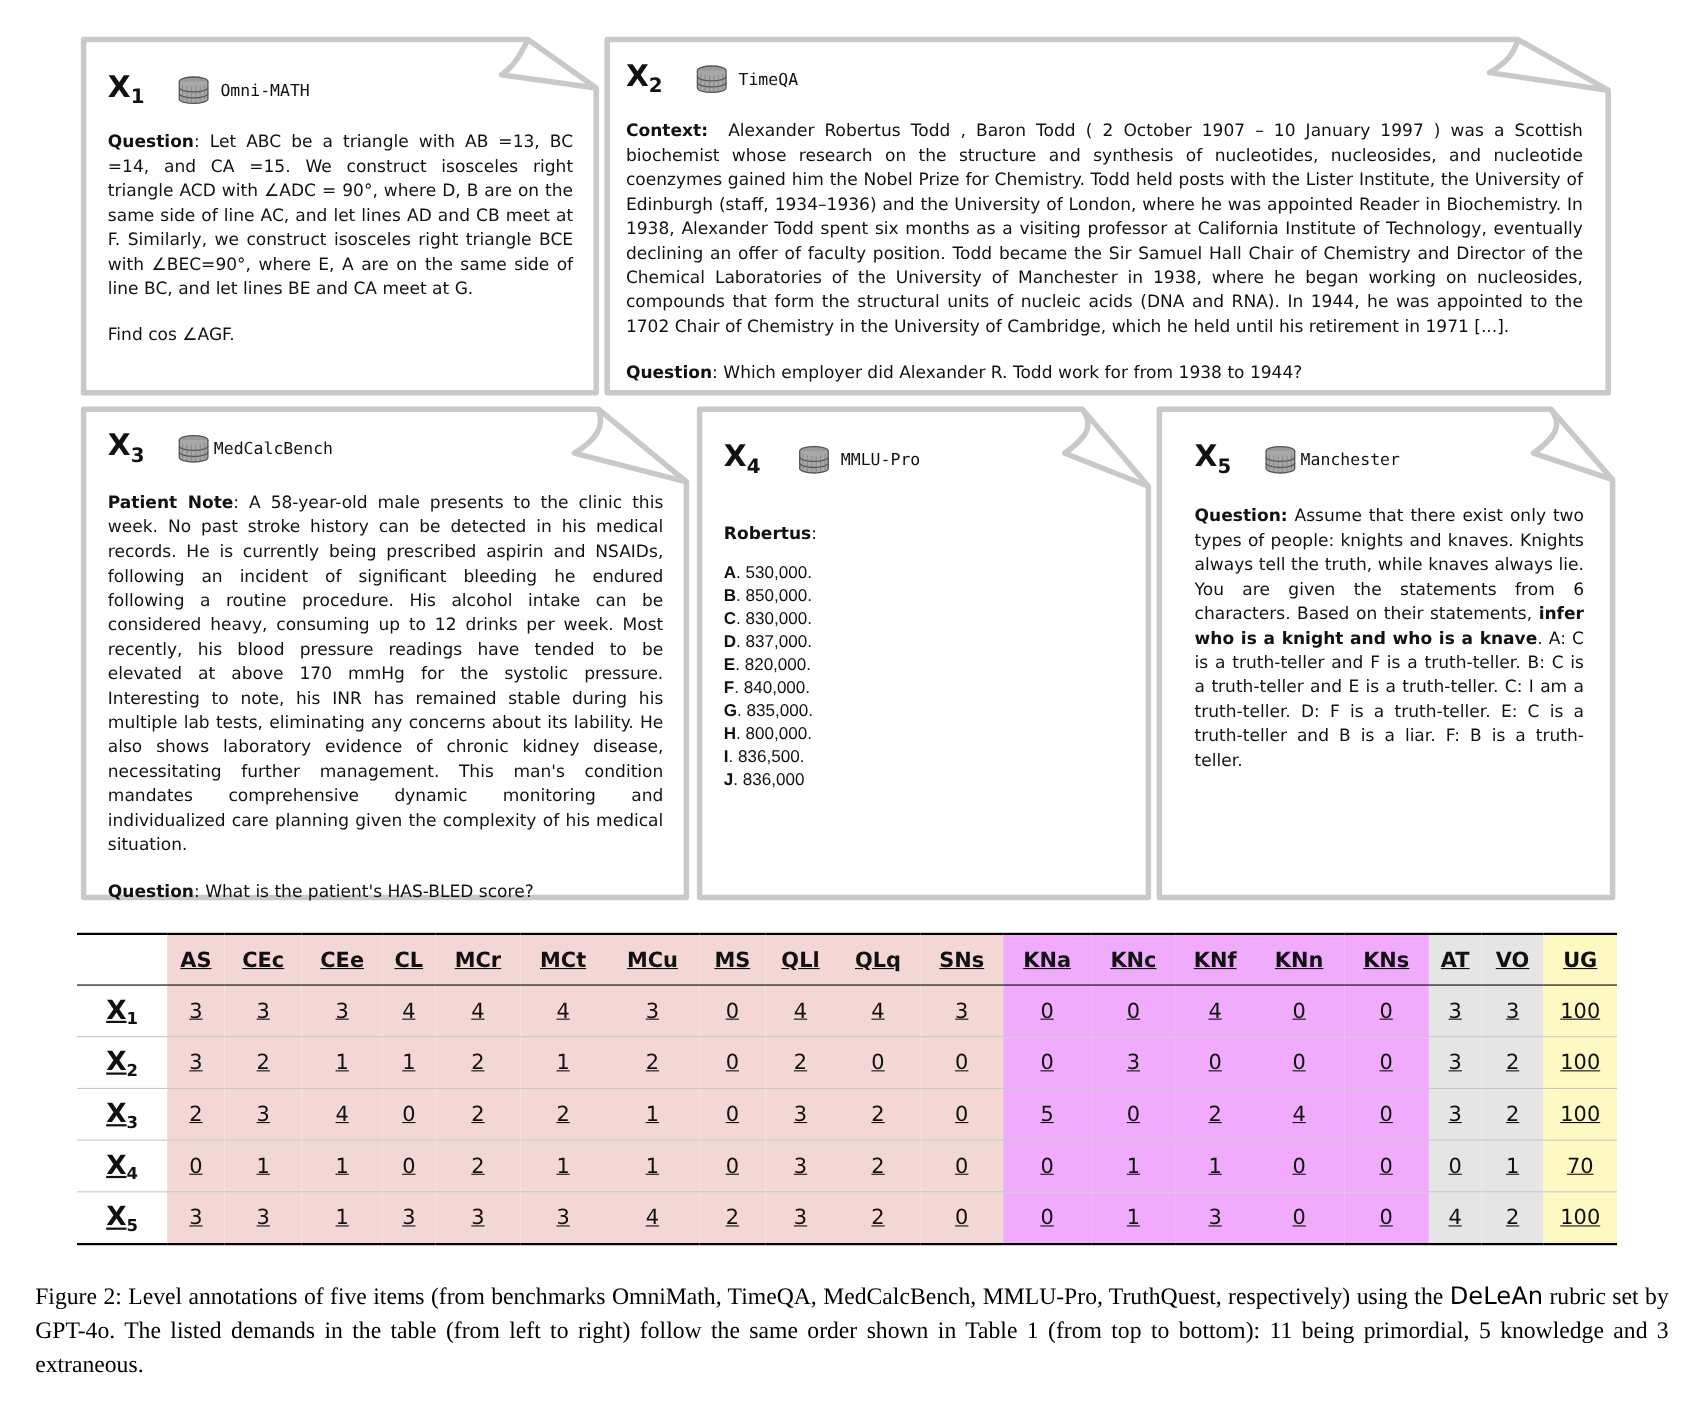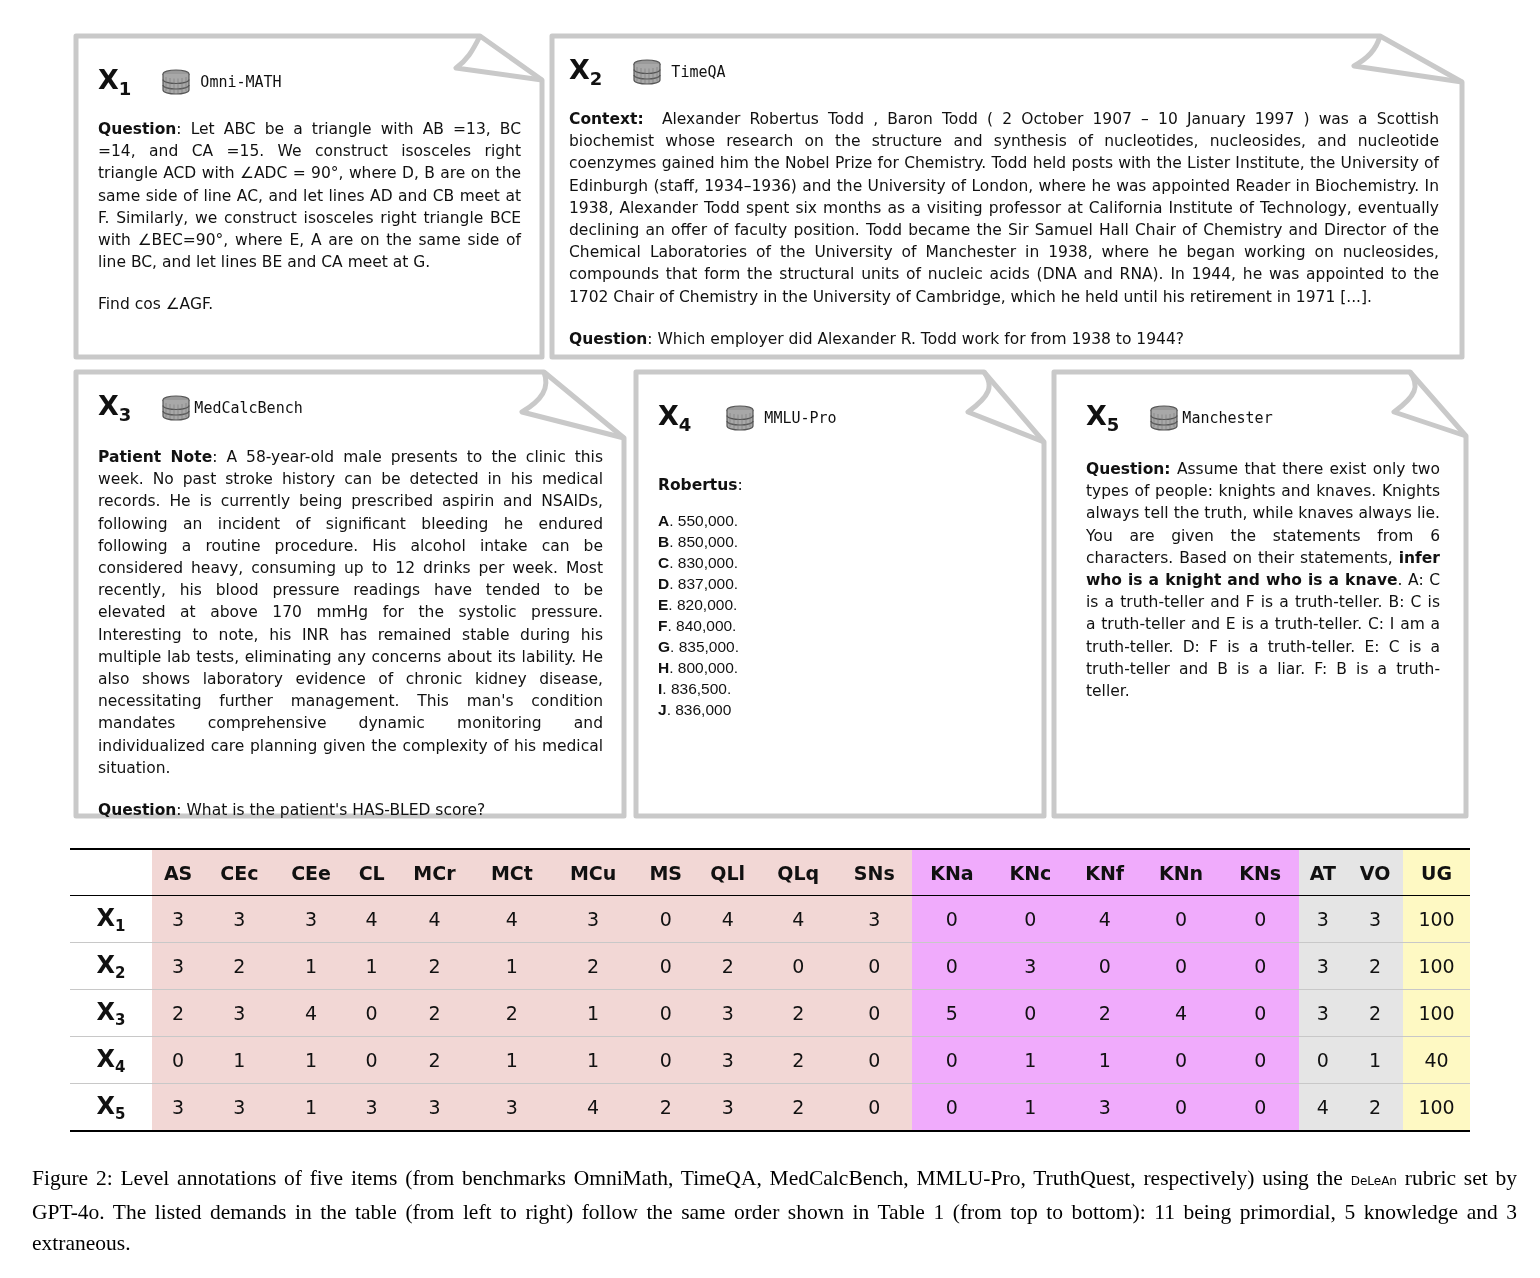--- a/index.html
+++ b/index.html
@@ -19,31 +19,31 @@
   .choices { font-family:"Liberation Sans", sans-serif; font-size:15.5px; line-height:21px; }
   .choices b { font-weight:bold; }
 
   
   table.demand { position:absolute; left:70px; top:848px; width:1400px; border-collapse:collapse;
                  font-family:"DejaVu Sans", sans-serif; }
   table.demand th, table.demand td { text-align:center; padding:0; }
   table.demand thead th { height:45px; font-weight:bold; font-size:19px; border-bottom:1.5px solid #000; }
   table.demand tbody td { height:46px; font-size:19px; border-bottom:1px solid #c8c8c8; }
   table.demand tbody tr:last-child td { border-bottom:none; }
-  table.demand { border-top:2.5px solid #000; border-bottom:2.5px solid #000; }
+  table.demand { border-top:2.5px solid #000; border-bottom:2.5px solid #000;text-decoration:underline; }
   table.demand .rowhead { width:82px; font-weight:bold; font-size:24px; background:#fff; }
   table.demand .rowhead sub { font-size:15px; vertical-align:-5px; }
   .c-prim { background:#f2d7d5; }
   .c-know { background:#f0abfc; }
   .c-extr { background:#e5e5e5; }
   .c-ug   { background:#fef9c3; }
 
   .caption { position:absolute; left:32px; top:1163px; width:1485px;
              font-family:"Liberation Serif", serif; font-size:21.5px; line-height:31px; color:#000; text-align:justify; }
-  .caption .sf { font-family:"DejaVu Sans", sans-serif; font-size:12px; }
+  .caption .sf { font-family:"DejaVu Sans", sans-serif; font-size:22px; }
 </style>
 </head>
 <body>
 
 <svg width="0" height="0" style="position:absolute">
   <defs>
     <symbol id="db" viewBox="0 0 32 26">
       <ellipse cx="16" cy="5" rx="13" ry="4" fill="#9a9a9a" stroke="#555" stroke-width="1.2"></ellipse>
       <path d="M3 5 v16 a13 4 0 0 0 26 0 v-16" fill="#a8a8a8" stroke="#555" stroke-width="1.2"></path>
       <path d="M3 10.5 a13 4 0 0 0 26 0 M3 16 a13 4 0 0 0 26 0" fill="none" stroke="#555" stroke-width="1.2"></path>
@@ -123,21 +123,21 @@
       <svg class="db-icon" style="margin-left:34px">
           <use href="#db"></use>
         </svg>
       <span class="bench">MMLU-Pro</span>
     </div>
     <div style="height:22px"></div>
     <div style="height:16px"></div>
     <div class="txt"><b>Robertus</b>:</div>
     <div style="height:14px"></div>
     <div class="choices" id="choices-list">
-        <div><b>A</b>. <span>550,000.</span></div>
+        <div><b>A</b>. <span>530,000.</span></div>
         <div><b>B</b>. <span>850,000.</span></div>
         <div><b>C</b>. <span>830,000.</span></div>
         <div><b>D</b>. <span>837,000.</span></div>
         <div><b>E</b>. <span>820,000.</span></div>
         <div><b>F</b>. <span>840,000.</span></div>
         <div><b>G</b>. <span>835,000.</span></div>
         <div><b>H</b>. <span>800,000.</span></div>
         <div><b>I</b>. <span>836,500.</span></div>
         <div><b>J</b>. <span>836,000</span></div>
       </div>
@@ -267,21 +267,21 @@
         <td class="c-prim">3</td>
         <td class="c-prim">2</td>
         <td class="c-prim">0</td>
         <td class="c-know">0</td>
         <td class="c-know">1</td>
         <td class="c-know">1</td>
         <td class="c-know">0</td>
         <td class="c-know">0</td>
         <td class="c-extr">0</td>
         <td class="c-extr">1</td>
-        <td class="c-ug">40</td>
+        <td class="c-ug">70</td>
       </tr>
       <tr>
         <td class="rowhead"><span>X</span><sub>5</sub></td>
         <td class="c-prim">3</td>
         <td class="c-prim">3</td>
         <td class="c-prim">1</td>
         <td class="c-prim">3</td>
         <td class="c-prim">3</td>
         <td class="c-prim">3</td>
         <td class="c-prim">4</td>

